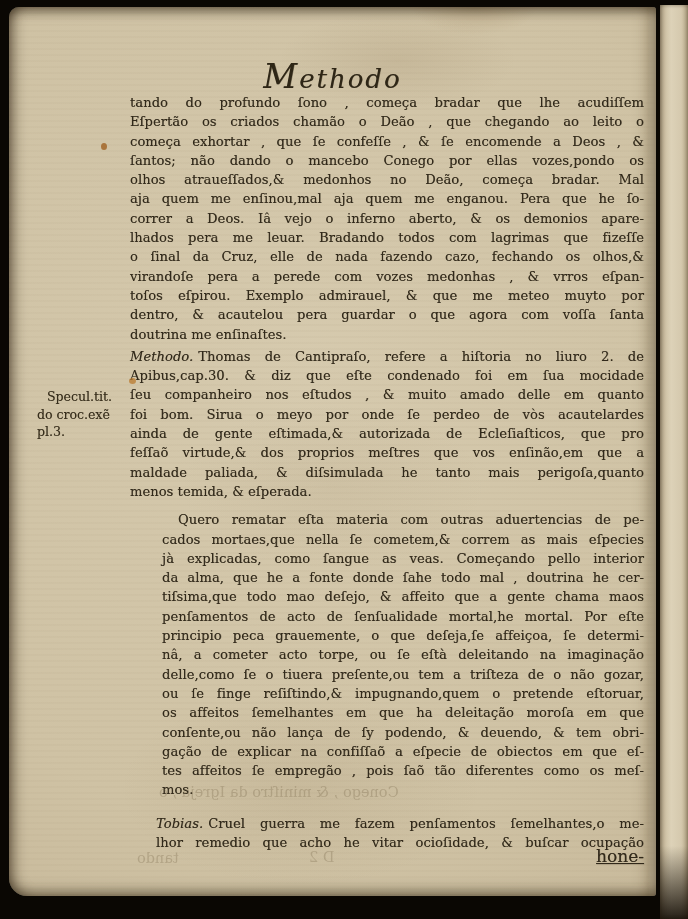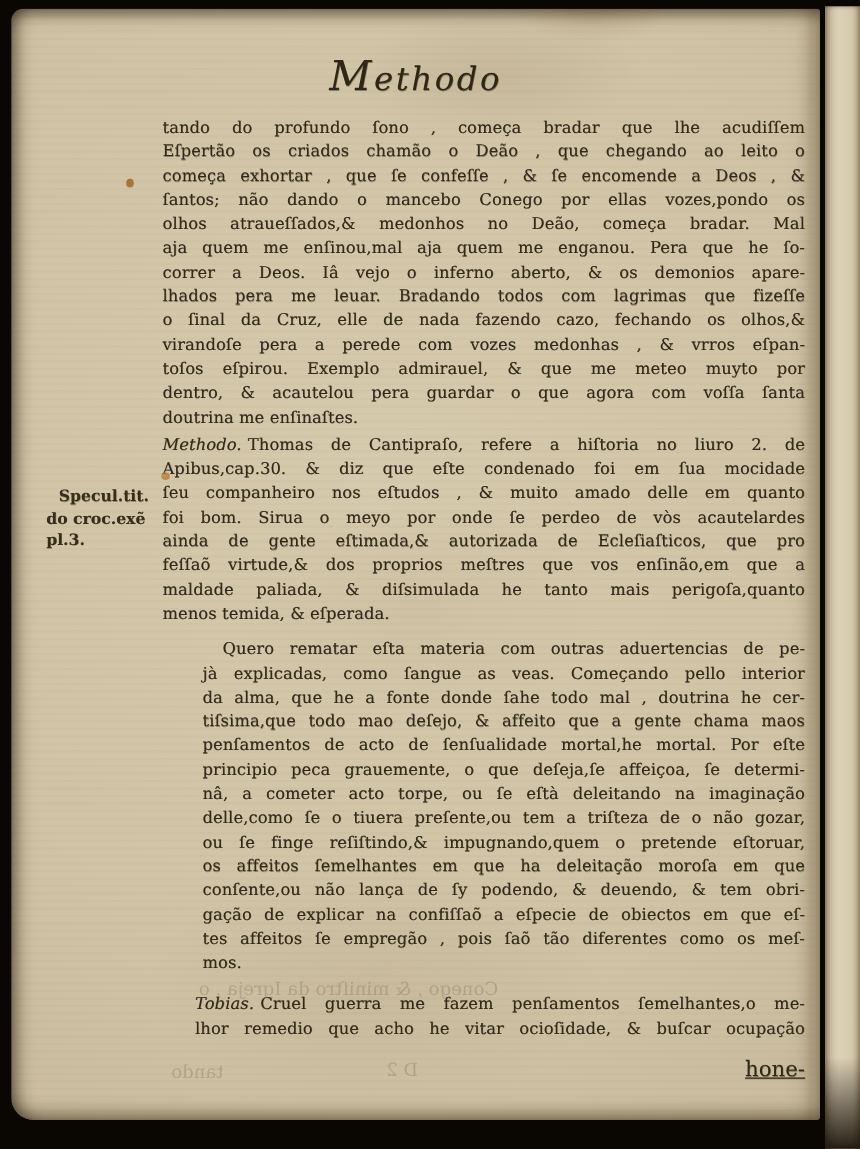--- a/index.html
+++ b/index.html
@@ -29,42 +29,42 @@
   
   .page2{
     position:absolute;left:660px;top:5px;width:28px;height:914px;
     background:
       linear-gradient(180deg, rgba(0,0,0,0) 0 92%, rgba(18,12,5,.9) 100%),
       linear-gradient(90deg, #c3b495 0%, #ddd2b8 40%, #d5c9ae 75%, #bcac8c 100%);
     box-shadow: inset 3px 0 5px -2px rgba(30,20,8,.55), inset -2px 0 4px -1px rgba(30,20,8,.4);
   }
   
   .running-title{
-    position:absolute;left:0;top:34px;width:647px;text-align:center;
+    position:absolute;left:0;top:50px;width:647px;text-align:center;
     font-style:italic;font-size:26px;letter-spacing:2px;color:#2e2616;
     text-shadow:0.4px 0.4px 0 rgba(46,38,22,.45);
   }
   .running-title::first-letter{font-size:33px;}
   
   .text-block{
     position:absolute;left:121px;top:86px;width:514px;
     color:#31291a;font-size:13px;
     text-shadow:0.35px 0.35px 0 rgba(49,41,26,.45);
     letter-spacing:0.1px;
   }
   .line{line-height:19.3px;text-align:justify;text-align-last:justify;}
   .line.noja{text-align-last:left;}
   .lead{font-style:italic;padding-right:5px;}
   .para:nth-of-type(2){margin-top:3px;}
   .para:nth-of-type(3){margin-top:9px;margin-left:32px;}
   .para:nth-of-type(4){margin-top:14px;margin-left:26px;}
   
   .margin-note{
     position:absolute;left:28px;top:381px;width:94px;
-    font-size:12.5px;line-height:17.5px;color:#362d1b;font-weight:bold;
+    font-size:12.5px;line-height:17.5px;color:#362d1b;font-weight:normal;
     text-shadow:0.3px 0.3px 0 rgba(54,45,27,.4);
   }
   .margin-note .mn1{padding-left:10px;display:block;}
   .margin-note span{display:block;}
   
   .catchword{
     position:absolute;right:12px;top:839px;
     font-size:17px;color:#31291a;
     text-shadow:0.35px 0.35px 0 rgba(49,41,26,.45);
     text-decoration:underline;
@@ -115,20 +115,21 @@
         <div class="line">Apibus,cap.30. &amp; diz que eſte condenado foi em ſua mocidade</div>
         <div class="line">ſeu companheiro nos eſtudos , &amp; muito amado delle em quanto</div>
         <div class="line">foi bom. Sirua o meyo por onde ſe perdeo de vòs acautelardes</div>
         <div class="line">ainda de gente eſtimada,&amp; autorizada de Ecleſiaſticos, que pro</div>
         <div class="line">feſſaõ virtude,&amp; dos proprios meſtres que vos enſinão,em que a</div>
         <div class="line">maldade paliada, &amp; diſsimulada he tanto mais perigoſa,quanto</div>
         <div class="line noja">menos temida, &amp; eſperada.</div>
       </div>
       <div class="para">
         <div class="line" style="text-indent: 16px;">Quero rematar eſta materia com outras aduertencias de pe-</div>
+        <div class="line">cados mortaes,que nella ſe cometem,&amp; correm as mais eſpecies</div>
         <div class="line">jà explicadas, como ſangue as veas. Começando pello interior</div>
         <div class="line">da alma, que he a fonte donde ſahe todo mal , doutrina he cer-</div>
         <div class="line">tiſsima,que todo mao deſejo, &amp; affeito que a gente chama maos</div>
         <div class="line">penſamentos de acto de ſenſualidade mortal,he mortal. Por eſte</div>
         <div class="line">principio peca grauemente, o que deſeja,ſe affeiçoa, ſe determi-</div>
         <div class="line">nâ, a cometer acto torpe, ou ſe eſtà deleitando na imaginação</div>
         <div class="line">delle,como ſe o tiuera preſente,ou tem a triſteza de o não gozar,</div>
         <div class="line">ou ſe finge reſiſtindo,&amp; impugnando,quem o pretende eſtoruar,</div>
         <div class="line">os affeitos ſemelhantes em que ha deleitação moroſa em que</div>
         <div class="line">conſente,ou não lança de ſy podendo, &amp; deuendo, &amp; tem obri-</div>

